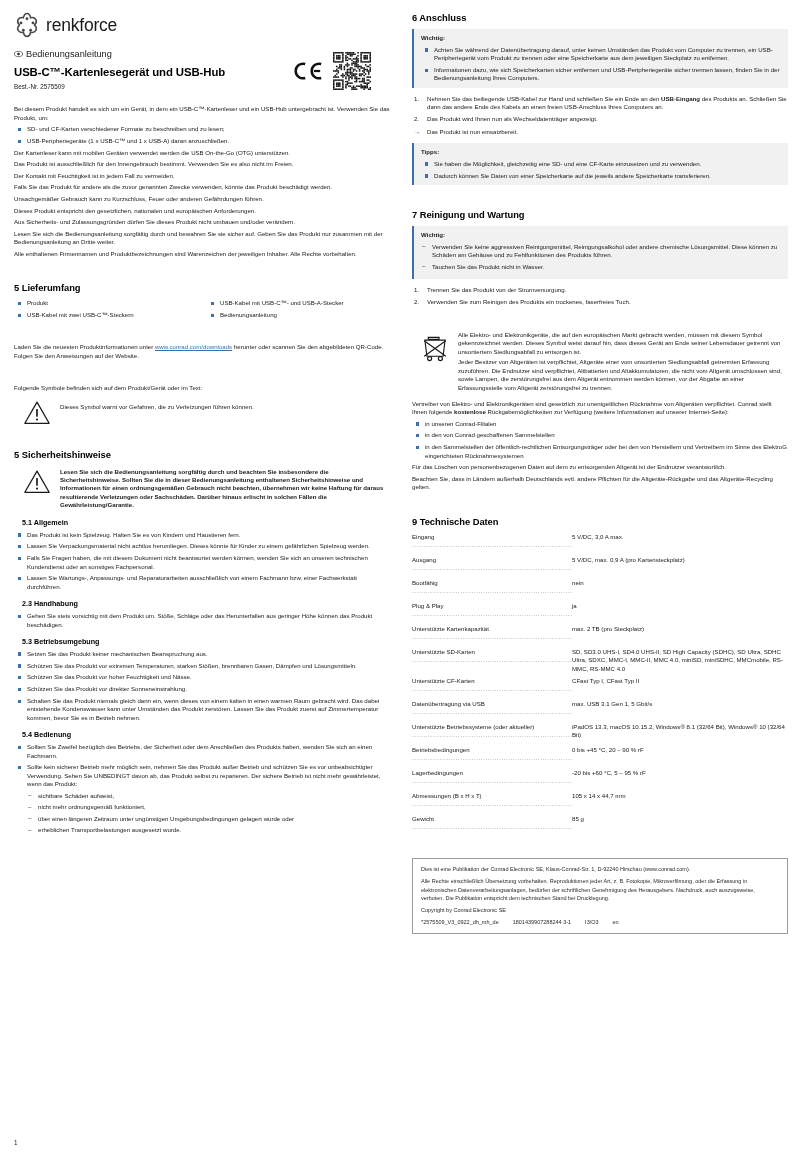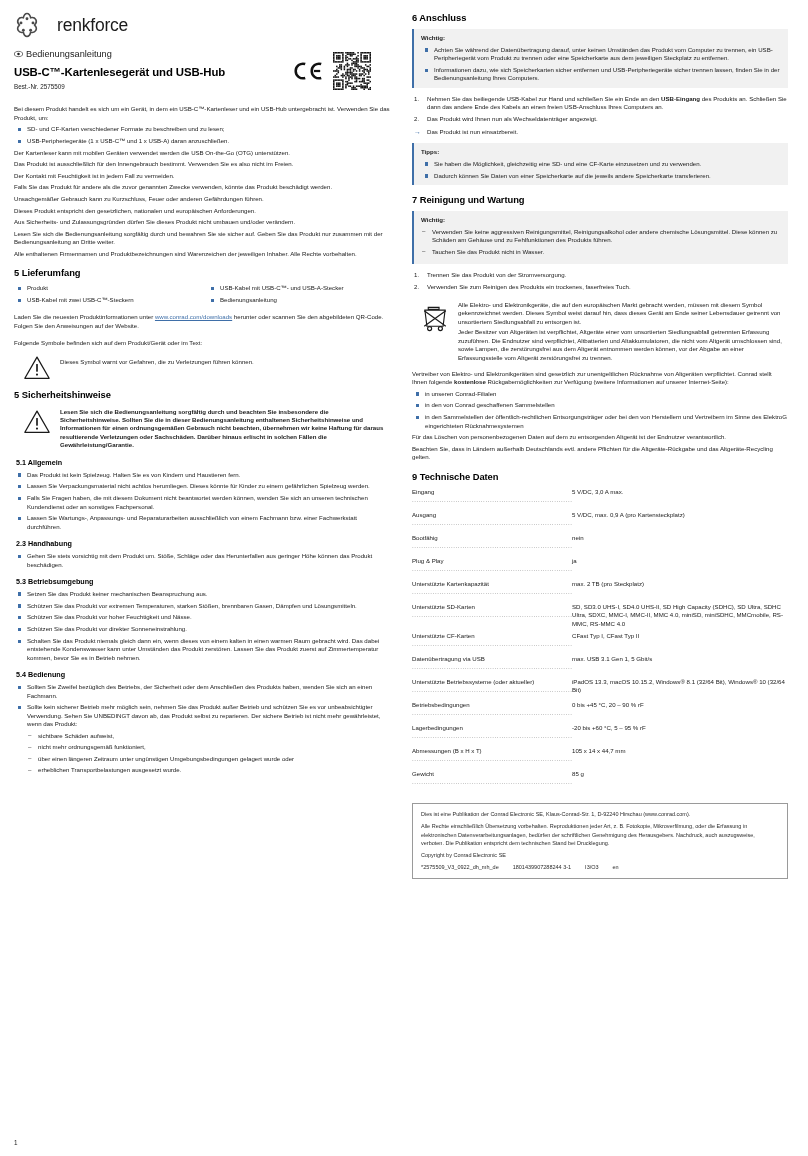--- a/index.html
+++ b/index.html
@@ -14,39 +14,39 @@
     color: #1a1a1a;
     position: relative;
     overflow: hidden;
   }
 
   .page { position: relative; width: 808px; height: 1156px; padding: 12px 14px 0 14px; }
   .cols { display: flex; gap: 22px; align-items: flex-start; }
   .col { width: 376px; position: relative; }
 
   
-  .brandrow { display: flex; align-items: center; gap: 17px; margin-bottom: 10px; }
+  .brandrow { display: flex; align-items: center; gap: 6px; margin-bottom: 10px; }
   .logo-mark { width: 26px; height: 26px; position: relative; flex: none; }
   .brand-word { font-size: 17.5px; font-weight: 400; letter-spacing: -0.2px; color: #1b1b1b; }
 
   .doctype { display: flex; align-items: center; gap: 4px; margin-bottom: 4px; }
   .doctype-label { font-size: 9.2px; color: #1b1b1b; }
   .eye-icon { width: 8px; height: 8px; flex: none; }
 
   .doc-title { font-size: 11.4px; font-weight: bold; color: #000; margin: 0 0 3px 0; letter-spacing: -0.1px; }
   .doc-order { font-size: 6.3px; color: #1b1b1b; margin-bottom: 13px; }
 
   .marks { position: absolute; right: 2px; top: 50px; display: flex; align-items: center; gap: 9px; }
   .ce { font-size: 0; }
   .qr { width: 38px; height: 38px; }
 
   
   h2.h1 { font-size: 9.4px; font-weight: bold; color: #000; margin: 0 0 4px 0; letter-spacing: -0.05px; }
-  h3.h2 { font-size: 7.2px; font-weight: bold; color: #000; margin: 8px 0 3px 2px; }
-  .sec { margin-bottom: 9px; }
+  h3.h2 { font-size: 7.2px; font-weight: bold; color: #000; margin: 8px 0 3px 8px; }
+  .sec { margin-bottom: 24px; }
   .sec.tight { margin-bottom: 6px; }
 
   p { margin: 0 0 3.2px 0; }
   p.last { margin-bottom: 0; }
 
   
   ul.b { list-style: none; margin: 0 0 0 0; padding: 0; }
   ul.b > li {
     position: relative;
     padding-left: 13px;

